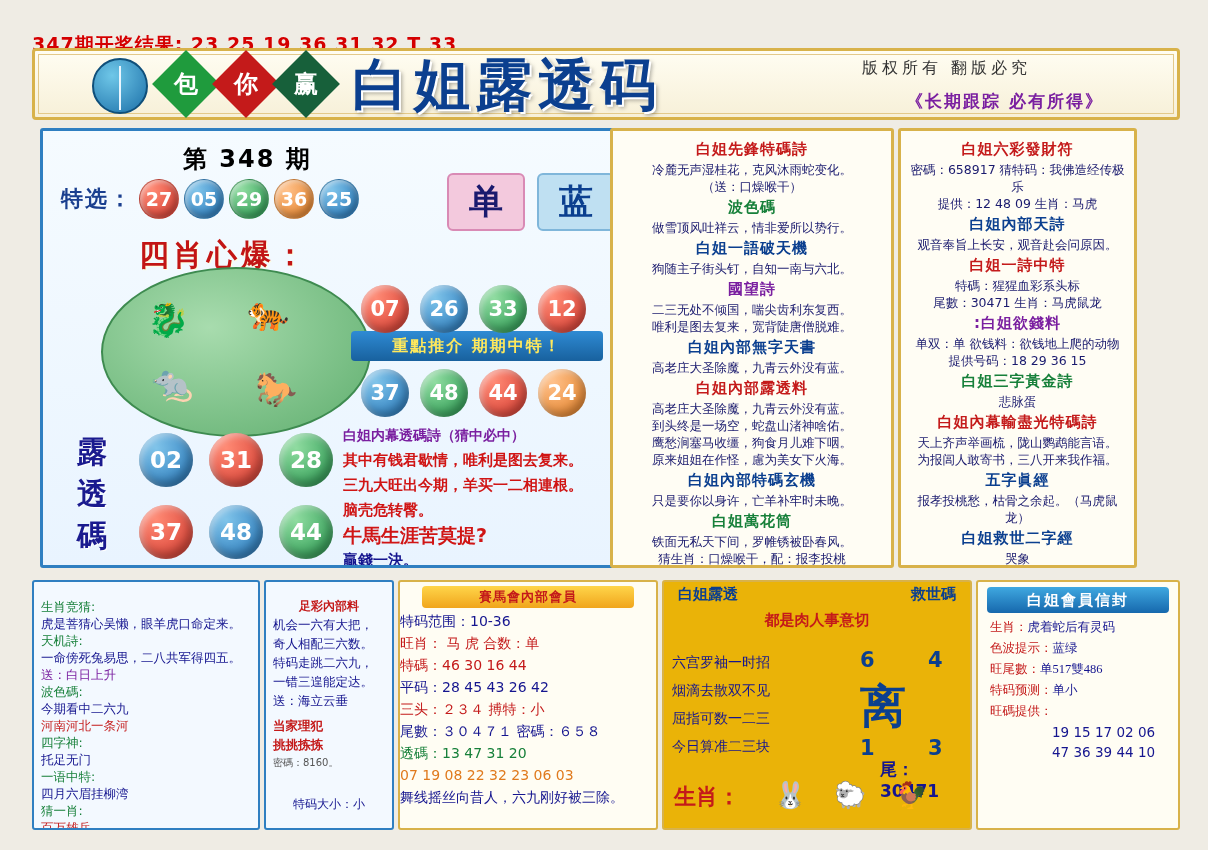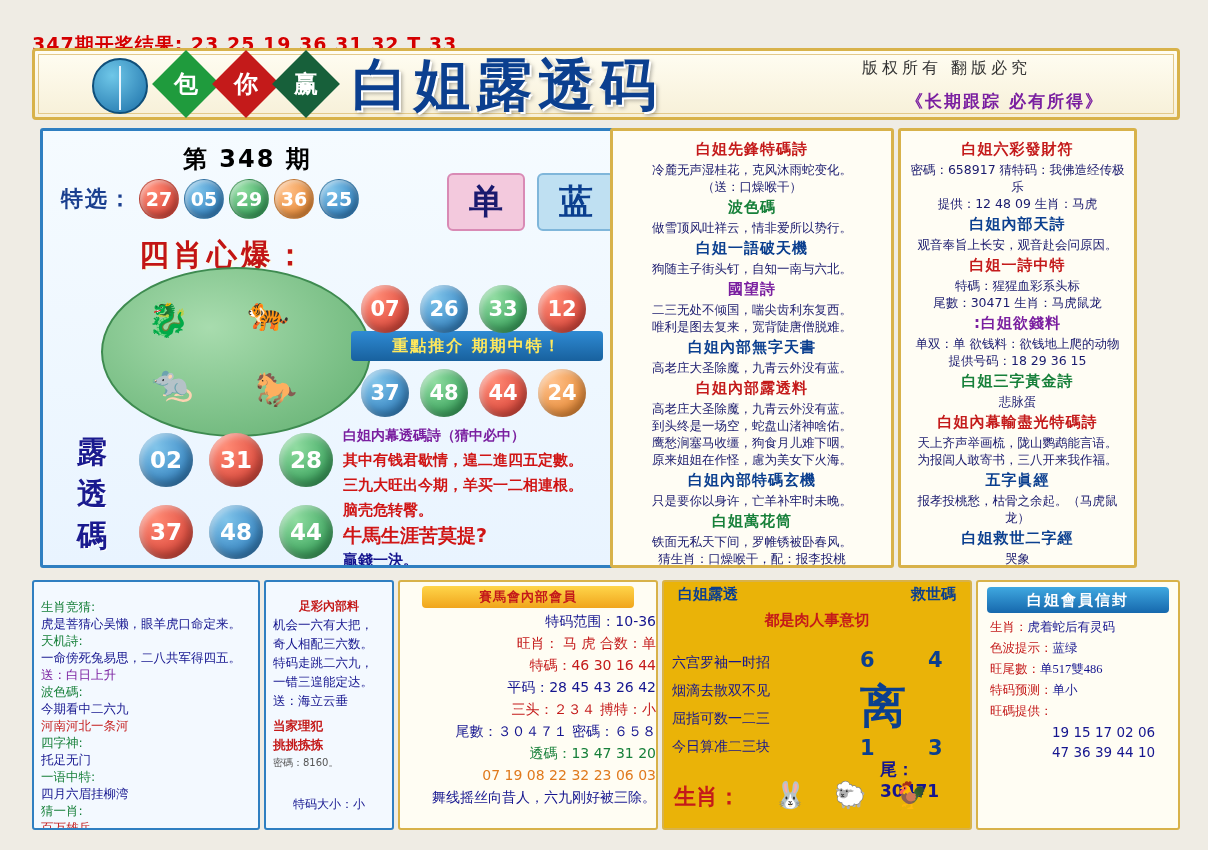--- a/index.html
+++ b/index.html
@@ -247,21 +247,21 @@
   .bp2-head { text-align:center; color:#c41a1a; font-weight:bold; font-size:12px; }
   .bp2 .blk { color:#15158f; font-size:12.5px; line-height:19px; }
 
   .bp3-head {
     margin: 4px auto 2px; width: 212px; height: 22px;
     background: linear-gradient(#ffd54a, #f0a51c);
     border-radius: 4px; color: #c41a1a; font-weight: bold;
     font-size: 13px; display: flex; align-items: center; justify-content: center;
     letter-spacing: 1px;
   }
-  .bp3-row { font-size: 14px; color: #15158f; text-align: right; line-height: 22px; }
+  .bp3-row { font-size: 14px; color: #15158f; text-align: left; line-height: 22px; }
   .bp3-row.red { color: #c41a1a; }
   .bp3-row.green { color: #17803a; }
   .bp3-row.orange { color: #e07a1d; }
 
   .bp4-head {
     display: flex; justify-content: space-between;
     padding: 3px 14px; font-size: 15px; font-weight: bold; color: #0b3f8f;
   }
   .bp4-sub { text-align: center; color: #c41a1a; font-weight: bold; font-size: 15px; margin-top: 4px; }
   .bp4-poem { position: absolute; left: 8px; top: 66px; font-size: 14px; color: #15158f; line-height: 28px; }
@@ -355,21 +355,21 @@
         <div class="ball-xl b-green">28</div>
       </div>
     <div class="lcol lc2" id="lcol2" style="display:flex">
         <div class="ball-xl b-red">37</div>
         <div class="ball-xl b-blue">48</div>
         <div class="ball-xl b-green">44</div>
       </div>
 
     <div class="poem-left">
       <div class="hdr">白姐内幕透碼詩（猜中必中）</div>
-      <div>其中有钱君歇情，遑二進四五定數。</div>
+      <div>其中有钱君歇情，唯利是图去复来。</div>
       <div>三九大旺出今期，羊买一二相連根。</div>
       <div>脑壳危转臀。</div>
       <div class="big">牛馬生涯苦莫提?</div>
       <div class="blue">贏錢一決。</div>
 
     </div>
   </div>
 
   <div class="col col-mid">
     <div class="tcol-inner" id="mid-blocks">

